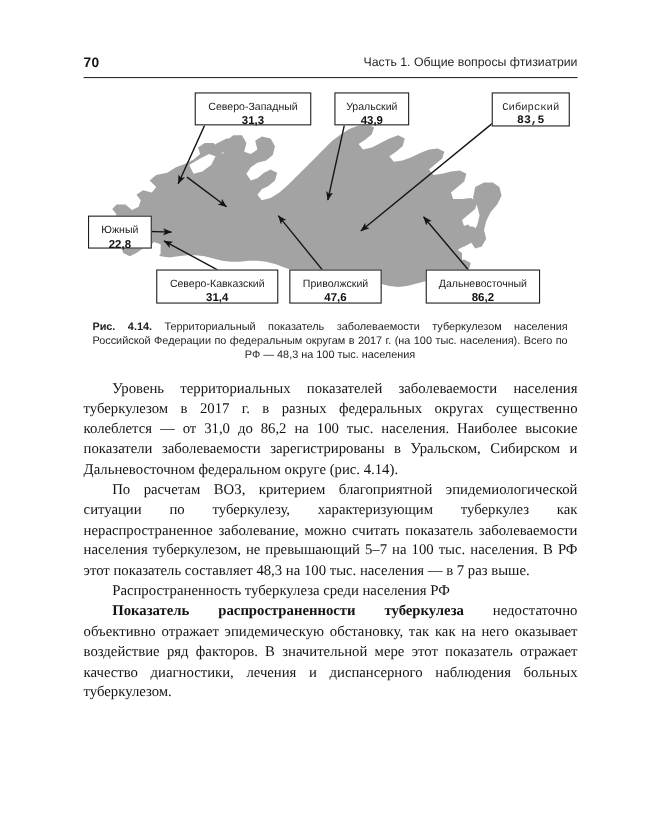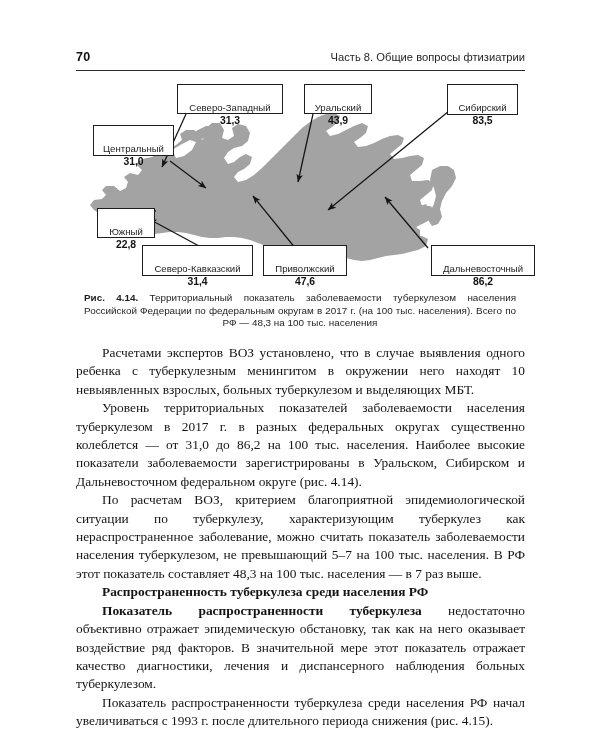--- a/index.html
+++ b/index.html
@@ -69,21 +69,21 @@
     display: block;
   }
 
   .calloutbox {
     position: absolute;
     box-sizing: border-box;
     border: 1.1px solid #1e1e1e;
     background: #ffffff;
     font-family: "Liberation Sans", sans-serif;
     text-align: center;
-    padding-top: 17px;
+    padding-top: 7px;
     z-index: 5;
   }
   .calloutbox .cb-name {
     display: block;
     font-size: 9.6px;
     line-height: 12px;
     color: #1c1c1c;
     white-space: nowrap;
   }
   .calloutbox .cb-val {
@@ -121,32 +121,32 @@
     font-family: "Liberation Serif", serif;
     font-size: 13.4px;
     line-height: 18.4px;
     text-align: justify;
     text-indent: 26px;
     color: #141414;
     hyphens: manual;
   }
   .body-col p.subhead {
     text-indent: 26px;
-    font-weight: bold;
+    font-weight: normal;
   }
   .body-col b { font-weight: bold; }
 </style>
 </head>
 <body>
 
 <div class="page">
 
   <div class="running-head">
     <div class="folio">70</div>
-    <div class="head-title">Часть 8. Общие вопросы фтизиатрии</div>
+    <div class="head-title">Часть 1. Общие вопросы фтизиатрии</div>
     <div class="head-rule"></div>
   </div>
 
   <div class="figure">
 
     <svg width="449" height="205" viewBox="0 0 449 205">
       <defs>
         <marker id="arrowhead" markerWidth="7" markerHeight="7" refX="6.2" refY="2.6" orient="auto" markerUnits="strokeWidth">
           <path d="M0,0 L6.4,2.6 L0,5.2 L1.5,2.6 Z" fill="#141414"></path>
         </marker>
@@ -220,57 +220,51 @@
     <div class="calloutbox" style="left:101px; top:6px; width:106px; height:30px;">
       <span class="cb-name">Северо-Западный</span>
       <span class="cb-val">31,3</span>
     </div>
 
     <div class="calloutbox" style="left:228px; top:6px; width:68px; height:30px;">
       <span class="cb-name">Уральский</span>
       <span class="cb-val">43,9</span>
     </div>
 
-    <div class="calloutbox" style="left:371px; top:6px; width:71px; height:31px;">
+    <div class="calloutbox" style="left:371px; top:6px; width:71px; height:31px;font-family:Liberation Mono, monospace;">
       <span class="cb-name">Сибирский</span>
       <span class="cb-val">83,5</span>
     </div>
 
-    <div class="calloutbox" style="left:17px; top:47px; width:81px; height:31px;">
-      <span class="cb-name">Центральный</span>
-      <span class="cb-val">31,0</span>
-    </div>
-
-    <div class="calloutbox" style="left:21px; top:118px; width:58px; height:30px;margin-top:12px;">
+
+    <div class="calloutbox" style="left:4px; top:118px; width:58px; height:30px;">
       <span class="cb-name">Южный</span>
       <span class="cb-val">22,8</span>
     </div>
 
     <div class="calloutbox" style="left:66px; top:167px; width:111px; height:31px;">
       <span class="cb-name">Северо-Кавказский</span>
       <span class="cb-val">31,4</span>
     </div>
 
     <div class="calloutbox" style="left:187px; top:167px; width:84px; height:31px;">
       <span class="cb-name">Приволжский</span>
       <span class="cb-val">47,6</span>
     </div>
 
-    <div class="calloutbox" style="left:311px; top:167px; width:104px; height:31px;margin-left:44px;">
+    <div class="calloutbox" style="left:311px; top:167px; width:104px; height:31px;">
       <span class="cb-name">Дальневосточный</span>
       <span class="cb-val">86,2</span>
     </div>
   </div>
 
   <div class="caption">
     <b>Рис. 4.14.</b><span> Территориальный показатель заболеваемости туберкулезом населения Российской Федерации по федеральным округам в 2017 г. (на 100 тыс. населения). Всего по РФ — 48,3 на 100 тыс. населения</span>
   </div>
 
   <div class="body-col">
-    <p>Расчетами экспертов ВОЗ установлено, что в случае выявления одного ребенка с туберкулезным менингитом в окружении него находят 10 невыявленных взрослых, больных туберкулезом и выделяющих МБТ.</p>
     <p>Уровень территориальных показателей заболеваемости населения туберкулезом в 2017 г. в разных федеральных округах существенно колеблется — от 31,0 до 86,2 на 100 тыс. населения. Наиболее высокие показатели заболеваемости зарегистрированы в Уральском, Сибирском и Дальневосточном федеральном округе (рис. 4.14).</p>
     <p>По расчетам ВОЗ, критерием благоприятной эпидемиологической ситуации по туберкулезу, характеризующим туберкулез как нераспространенное заболевание, можно считать показатель заболеваемости населения туберкулезом, не превышающий 5–7 на 100 тыс. населения. В РФ этот показатель составляет 48,3 на 100 тыс. населения — в 7 раз выше.</p>
     <p class="subhead">Распространенность туберкулеза среди населения РФ</p>
     <p><b>Показатель распространенности туберкулеза</b><span> недостаточно объективно отражает эпидемическую обстановку, так как на него оказывает воздействие ряд факторов. В значительной мере этот показатель отражает качество диагностики, лечения и диспансерного наблюдения больных туберкулезом.</span></p>
-    <p>Показатель распространенности туберкулеза среди населения РФ начал увеличиваться с 1993 г. после длительного периода снижения (рис. 4.15).</p>
   </div>
 
 </div>
 
 </body></html>

